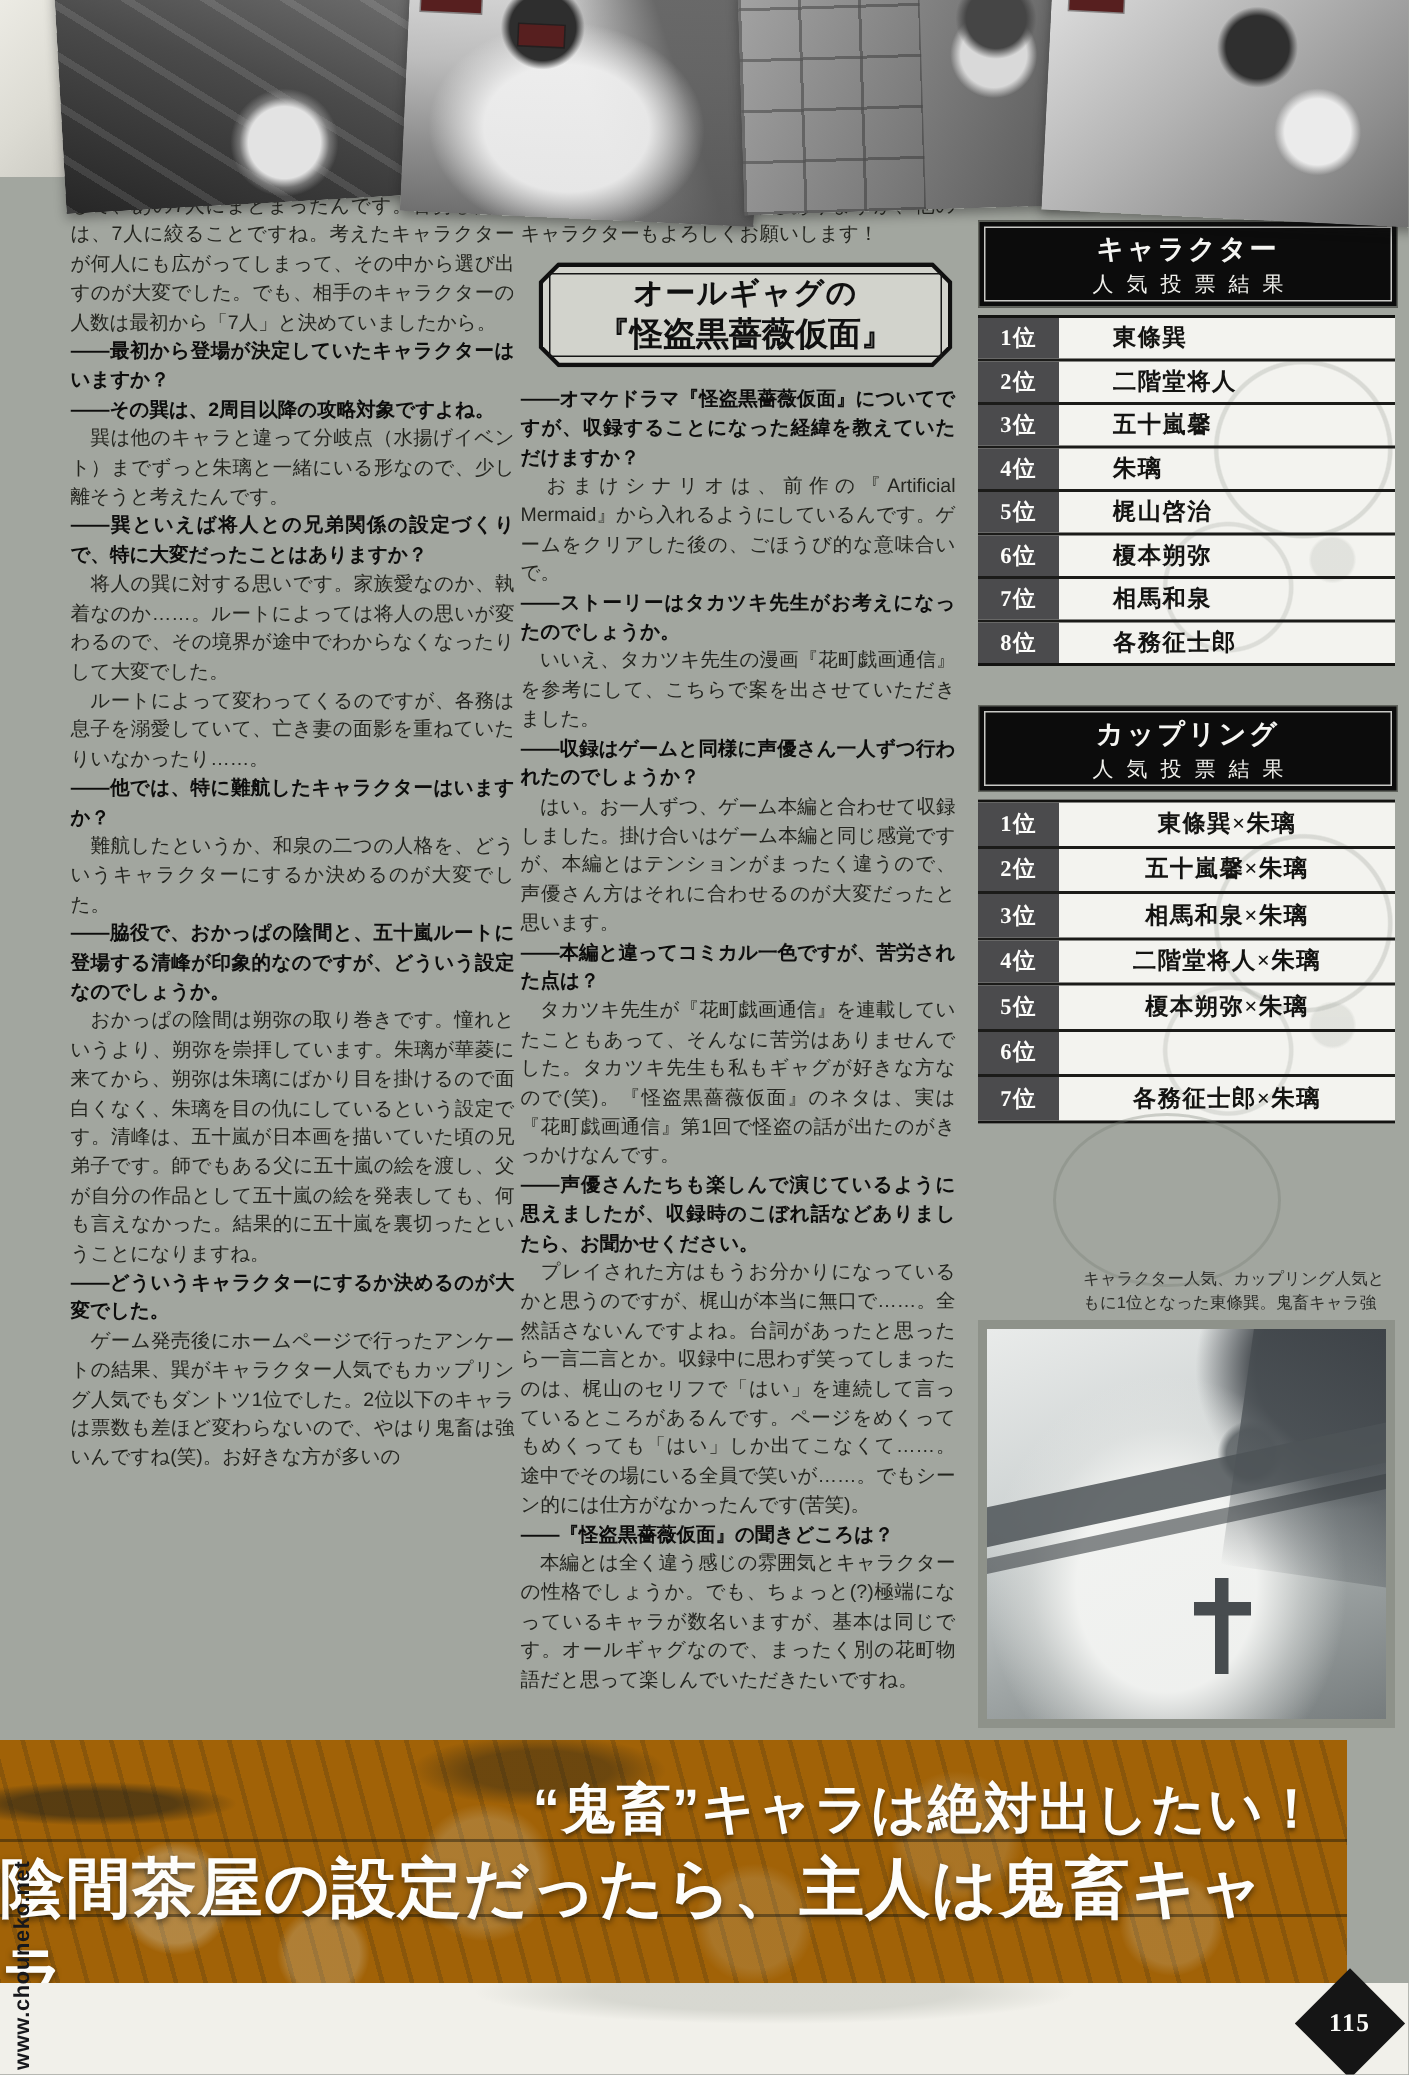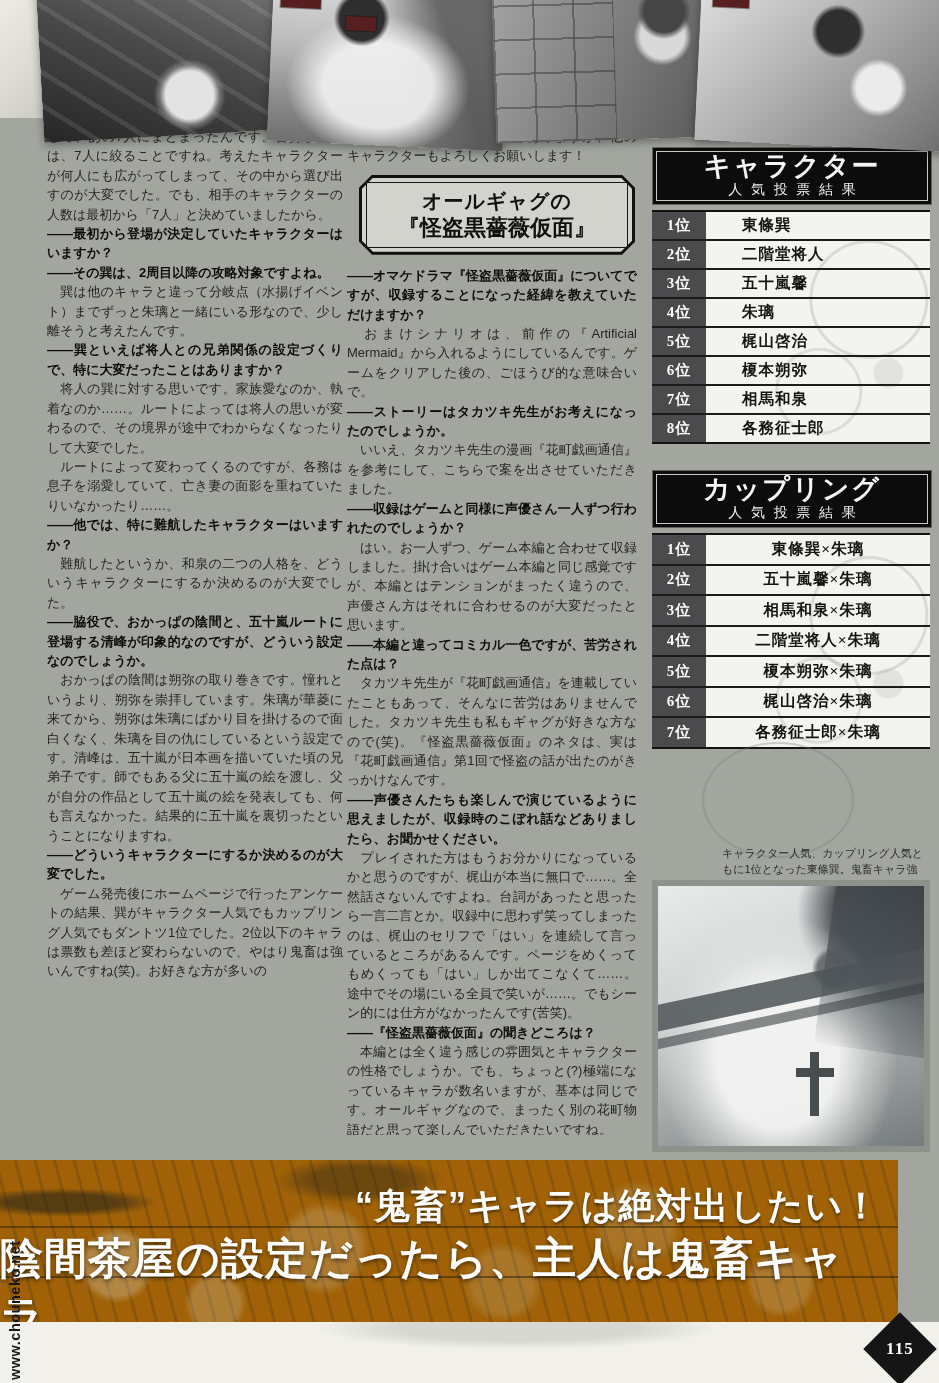--- a/index.html
+++ b/index.html
@@ -39,34 +39,34 @@
     radial-gradient(circle at 72% 62%, #ebebeb 0 22px, transparent 29px),
     linear-gradient(135deg,#e0e0e0 0%,#b4b4b4 42%,#8e8e8e 75%,#6d6d6d 100%);}
   .chip{position:absolute;background:#571f1f;box-shadow:0 0 0 1px rgba(20,10,10,.4);}
   
   .col{position:absolute;top:127px;height:1008px;overflow:hidden;text-align:justify;}
   .col-left{left:47px;width:296px;}
   .col-mid{left:347px;width:290px;}
   .col p{margin:0;font-size:13px;line-height:19.4px;color:#24251f;}
   .col p.q{font-weight:bold;color:#0d0d0c;}
   
-  .hbox{position:relative;margin:9px 2px 11px 12px;height:80px;}
+  .hbox{position:relative;margin:9px 2px 11px 12px;height:70px;}
   .hbox .o{position:absolute;inset:0;background:#101010;
     clip-path:polygon(13px 0,calc(100% - 13px) 0,100% 13px,100% calc(100% - 13px),calc(100% - 13px) 100%,13px 100%,0 calc(100% - 13px),0 13px);}
   .hbox .w{position:absolute;inset:3px;background:#d2d3cc;
     clip-path:polygon(11px 0,calc(100% - 11px) 0,100% 11px,100% calc(100% - 11px),calc(100% - 11px) 100%,11px 100%,0 calc(100% - 11px),0 11px);}
   .hbox .i{position:absolute;inset:7px;border:1px solid #161616;
     display:flex;flex-direction:column;align-items:center;justify-content:center;}
   .hbox .l1{font-size:20px;font-weight:bold;color:#101010;line-height:25px;letter-spacing:1px;}
   .hbox .l2{font-size:22px;font-weight:bold;color:#101010;line-height:27px;letter-spacing:0px;}
   
   .tbl-header{position:absolute;left:652px;width:278px;height:56px;background:#0c0c0c;
     border:1px solid #60635c;display:flex;flex-direction:column;align-items:center;justify-content:center;}
   .tbl-header::after{content:"";position:absolute;inset:3px;border:1px solid #c9c9c6;pointer-events:none;}
-  .tbl-header .t1{font-size:27px;font-weight:bold;color:#f5f5f2;line-height:25px;letter-spacing:2px;}
+  .tbl-header .t1{font-size:18px;font-weight:bold;color:#f5f5f2;line-height:25px;letter-spacing:2px;}
   .tbl-header .t2{font-size:14px;font-weight:normal;color:#f0f0ec;line-height:20px;letter-spacing:.62em;margin-right:-.62em;}
   .tbl-body{position:absolute;left:652px;width:278px;background:#f3f3ef;
     border-top:2px solid #131311;border-bottom:2px solid #131311;text-align:right;}
   .trow{display:flex;align-items:stretch;border-bottom:2px solid #1b1b19;position:relative;z-index:1;}
   .trow:last-child{border-bottom:none;}
   .rank{width:54px;background:#4b4b4d;color:#fdfdfb;display:flex;align-items:center;justify-content:center;
     font-family:"Liberation Serif","DejaVu Serif",serif;font-weight:bold;font-size:15px;letter-spacing:1px;}
   .nm{flex:1;display:flex;align-items:center;color:#141412;
     font-family:"Liberation Serif","DejaVu Serif",serif;font-weight:bold;font-size:15.5px;letter-spacing:1px;}
   .char-body .trow{height:27px;}
@@ -248,21 +248,20 @@
   <div class="trow">
       <div class="rank">4位</div>
       <div class="nm">二階堂将人×朱璃</div>
     </div>
   <div class="trow">
       <div class="rank">5位</div>
       <div class="nm">榎本朔弥×朱璃</div>
     </div>
   <div class="trow">
       <div class="rank">6位</div>
-      <div class="nm">梶山啓治×朱璃</div>
     </div>
   <div class="trow">
       <div class="rank">7位</div>
       <div class="nm">各務征士郎×朱璃</div>
     </div>
 </div>
 
 <div class="bg-circle"></div>
 <div class="caption">キャラクター人気、カップリング人気ともに1位となった東條巽。鬼畜キャラ強し。</div>
 

